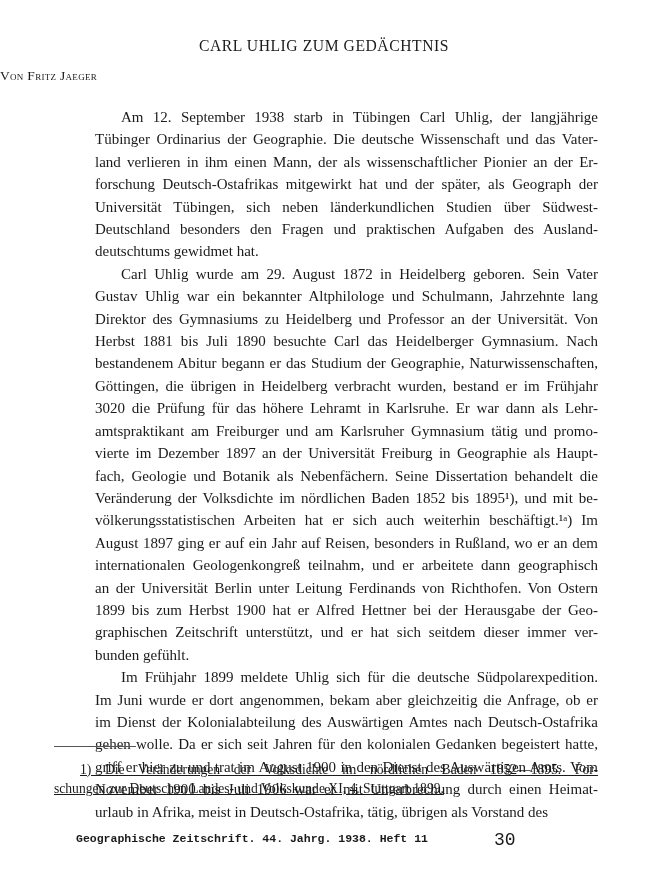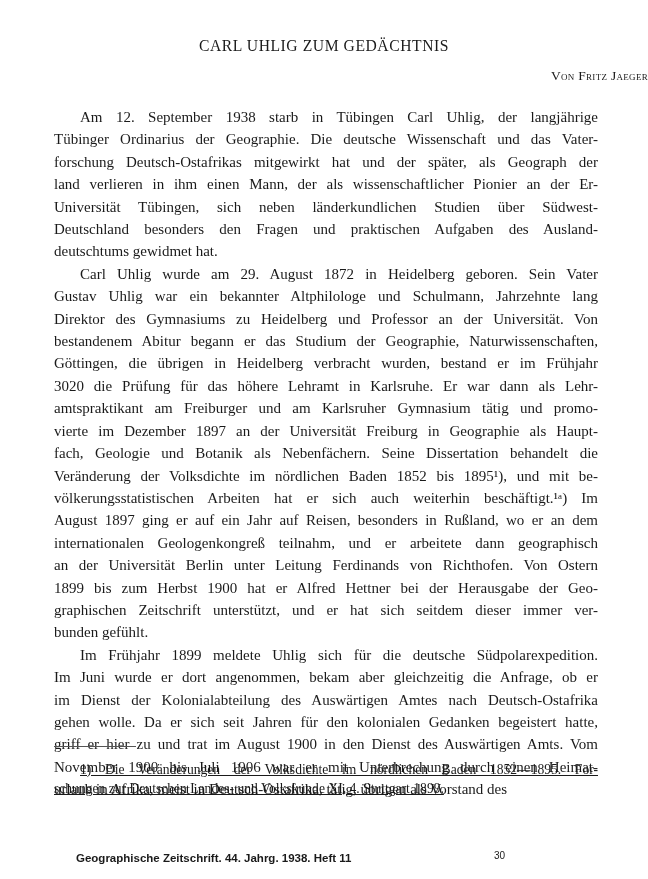--- a/index.html
+++ b/index.html
@@ -1,56 +1,57 @@
 <!DOCTYPE html>
 <html><head>
 <meta charset="utf-8">
 <style>
   html, body { margin: 0; padding: 0; background: #ffffff; }
   body { width: 648px; height: 879px; position: relative; overflow: hidden;
          font-family: "Liberation Serif", "DejaVu Serif", serif; color: #1a1a1a; }
   .title { position: absolute; top: 36px; left: 0; width: 648px; text-align: center;
            font-size: 17px; letter-spacing: 0.6px; transform: scaleX(0.92); }
-  .byline { position: absolute; top: 68px; left: 0; width: 648px; text-align: right;
+  .byline { position: absolute; top: 68px; left: 0; width: 648px; text-align: left;
             font-size: 13.5px; font-variant: small-caps; letter-spacing: 0.3px; }
   .body { position: absolute; top: 106px; left: 54px; width: 544px;
           font-size: 15px; line-height: 22.4px; text-align: justify; }
   .body p { margin: 0; text-indent: 26px; text-align-last: left; }
-  .body p span.ln { display: block; text-align: justify; text-align-last: justify; text-indent: 0; white-space: nowrap; }
+  .body p span.ln { display: block; text-align: justify; text-align-last: justify; text-indent: 0; white-space: nowrap; margin-left: 41px; }
   .body p span.ln.first { padding-left: 26px; }
   .body p span.ln.last { text-align-last: left; }
   .rule { position: absolute; top: 746px; left: 54px; width: 82px; height: 0; border-top: 1px solid #555; }
   .footnotes { position: absolute; top: 760px; left: 54px; width: 544px; font-size: 13.6px; line-height: 19px; }
   .fn .ln { display: block; white-space: nowrap; text-align: justify; text-align-last: justify; text-decoration: underline; }
   .fn .ln.first { padding-left: 26px; }
   .fn .ln.last { text-align-last: left; }
-  .footer { position: absolute; top: 852px; left: 76px; width: 460px; font-size: 11.5px; font-weight: bold;
-            font-family: Liberation Sans, sans-serif; }
-  .footer .page { position: absolute; left: 418px; top: -2px; font-weight: normal; font-size: 10px; }
+  .footer { position: absolute; top: 832px; left: 76px; width: 460px; font-size: 11.5px; font-weight: bold;
+            font-family: Liberation Mono, monospace; }
+  .footer .page { position: absolute; left: 418px; top: -2px; font-weight: normal; font-size: 18px; }
 </style>
 </head>
 <body>
 
 <div class="title">CARL UHLIG ZUM GEDÄCHTNIS</div>
 <div class="byline">Von Fritz Jaeger</div>
 
 <div class="body" id="body">
     <p style="text-indent: 0px;">
       <span class="ln first">Am 12. September 1938 starb in Tübingen Carl Uhlig, der langjährige</span>
       <span class="ln">Tübinger Ordinarius der Geographie. Die deutsche Wissenschaft und das Vater-</span>
+      <span class="ln">land verlieren in ihm einen Mann, der als wissenschaftlicher Pionier an der Er-</span>
       <span class="ln">forschung Deutsch-Ostafrikas mitgewirkt hat und der später, als Geograph der</span>
-      <span class="ln">land verlieren in ihm einen Mann, der als wissenschaftlicher Pionier an der Er-</span>
       <span class="ln">Universität Tübingen, sich neben länderkundlichen Studien über Südwest-</span>
       <span class="ln">Deutschland besonders den Fragen und praktischen Aufgaben des Ausland-</span>
       <span class="ln last">deutschtums gewidmet hat.</span>
     </p>
     <p style="text-indent: 0px;">
       <span class="ln first">Carl Uhlig wurde am 29. August 1872 in Heidelberg geboren. Sein Vater</span>
       <span class="ln">Gustav Uhlig war ein bekannter Altphilologe und Schulmann, Jahrzehnte lang</span>
       <span class="ln">Direktor des Gymnasiums zu Heidelberg und Professor an der Universität. Von</span>
+      <span class="ln">Herbst 1881 bis Juli 1890 besuchte Carl das Heidelberger Gymnasium. Nach</span>
       <span class="ln">bestandenem Abitur begann er das Studium der Geographie, Naturwissenschaften,</span>
       <span class="ln">Göttingen, die übrigen in Heidelberg verbracht wurden, bestand er im Frühjahr</span>
       <span class="ln">3020 die Prüfung für das höhere Lehramt in Karlsruhe. Er war dann als Lehr-</span>
       <span class="ln">amtspraktikant am Freiburger und am Karlsruher Gymnasium tätig und promo-</span>
       <span class="ln">vierte im Dezember 1897 an der Universität Freiburg in Geographie als Haupt-</span>
       <span class="ln">fach, Geologie und Botanik als Nebenfächern. Seine Dissertation behandelt die</span>
       <span class="ln">Veränderung der Volksdichte im nördlichen Baden 1852 bis 1895¹), und mit be-</span>
       <span class="ln">völkerungsstatistischen Arbeiten hat er sich auch weiterhin beschäftigt.¹ᵃ) Im</span>
       <span class="ln">August 1897 ging er auf ein Jahr auf Reisen, besonders in Rußland, wo er an dem</span>
       <span class="ln">internationalen Geologenkongreß teilnahm, und er arbeitete dann geographisch</span>

